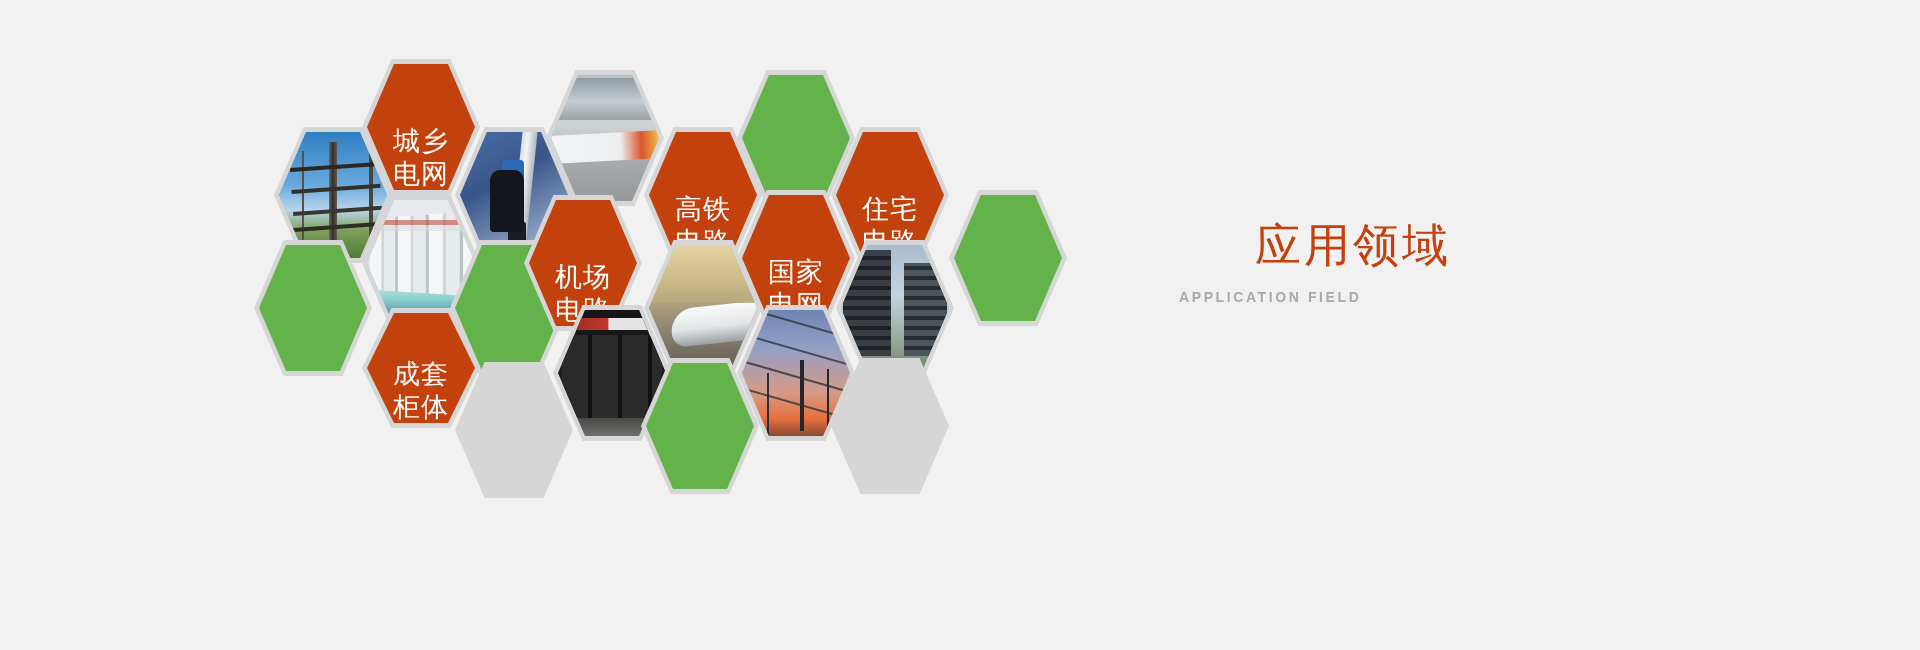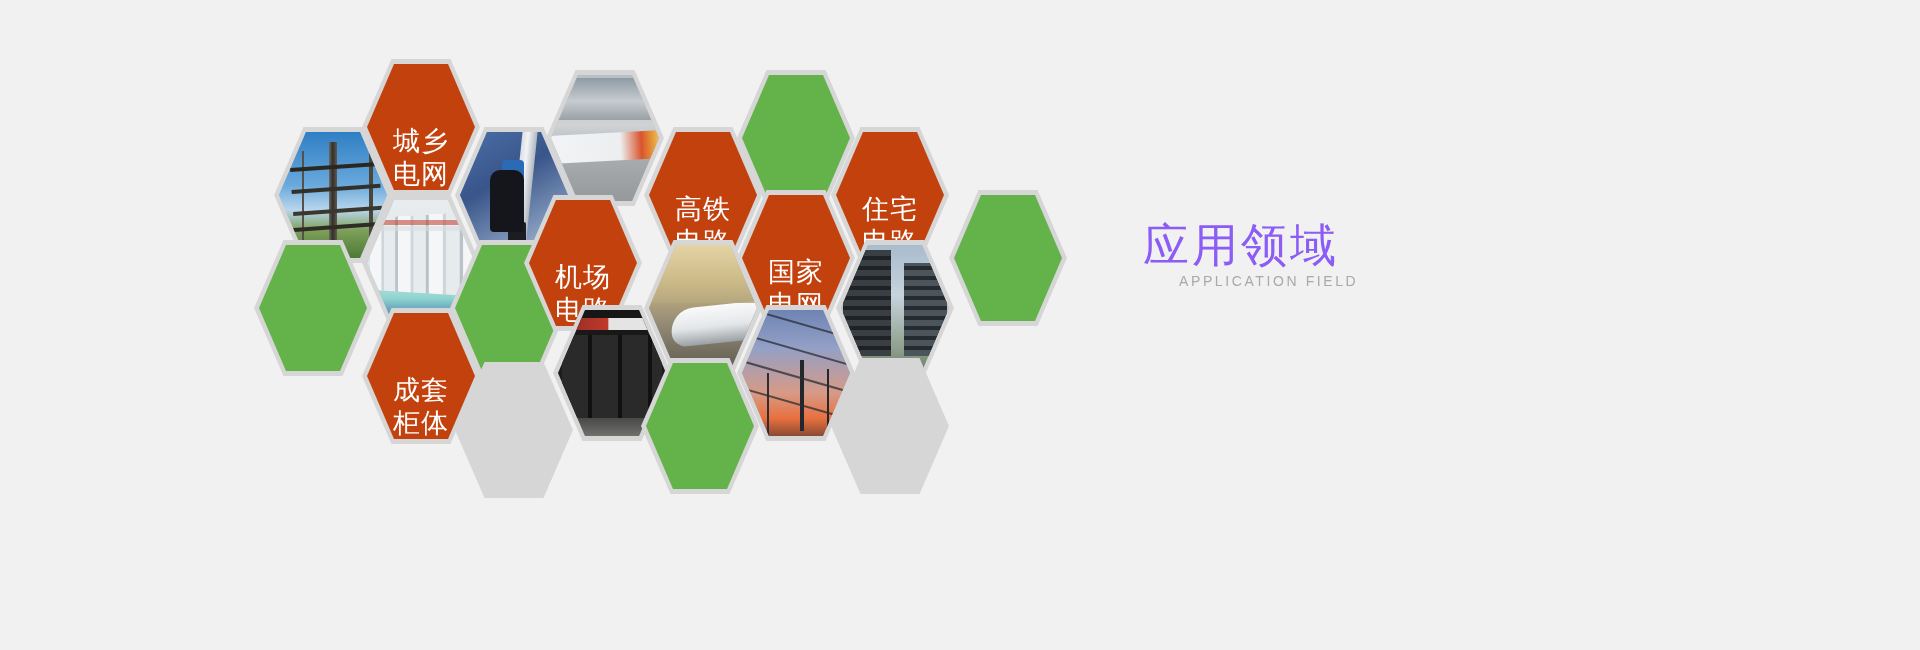--- a/index.html
+++ b/index.html
@@ -176,34 +176,35 @@
   }
 
   
   .title-block {
     position: absolute;
     left: 1143px;
     top: 220px;
     width: 420px;
   }
   .app-title {
-    color: #8b5cf6;
+    color: #c2410c;
     font-size: 46px;
     line-height: 1.1;
     letter-spacing: 3px;
     font-weight: 400;
     font-family: "DejaVu Sans", "Liberation Sans", sans-serif;
+    text-align: center;
   }
   .app-subtitle {
     color: #a9a9a9;
     font-size: 14px;
     letter-spacing: 2.6px;
-    margin-top: 2px;
+    margin-top: 18px;
     margin-left: 36px;
-    font-weight: 400;
+    font-weight: 700;
   }
 </style>
 </head>
 <body>
 
 <div id="stage">
 
   <div id="hex-grid">
       <div class="hex fill-darkgreen" style="left: 362px; top: 59px; width: 118px; height: 136px;">
         <div class="hex-outer"></div>
@@ -221,21 +222,21 @@
       <div class="hex fill-image" style="left: 362px; top: 195px; width: 118px; height: 136px;">
         <div class="hex-outer"></div>
         <div class="hex-inner">
           <div class="photo ph-switchgear"></div>
         </div>
       </div>
       <div class="hex fill-lightgreen" style="left: 254px; top: 240px; width: 118px; height: 136px;">
         <div class="hex-outer"></div>
         <div class="hex-inner"></div>
       </div>
-      <div class="hex fill-darkgreen" style="left: 362px; top: 308px; width: 118px; height: 136px;">
+      <div class="hex fill-darkgreen" style="left: 362px; top: 308px; width: 118px; height: 120px;">
         <div class="hex-outer"></div>
         <div class="hex-inner">
           <div class="hex-label">成套
 柜体</div>
         </div>
       </div>
       <div class="hex fill-image" style="left: 455px; top: 127px; width: 118px; height: 136px;">
         <div class="hex-outer"></div>
         <div class="hex-inner">
           <div class="photo ph-worker"></div>

